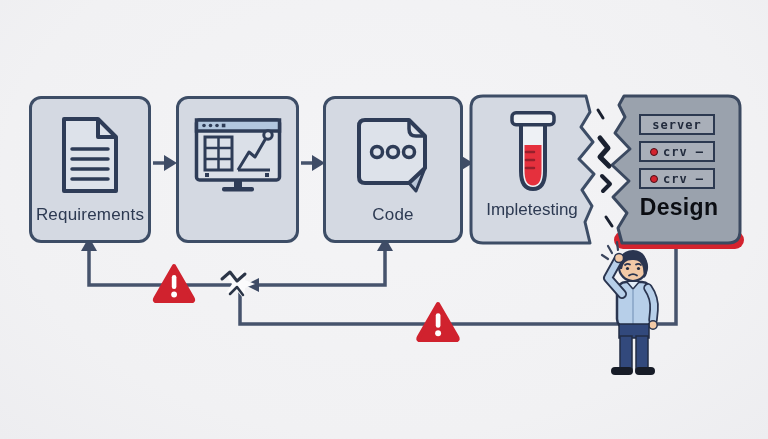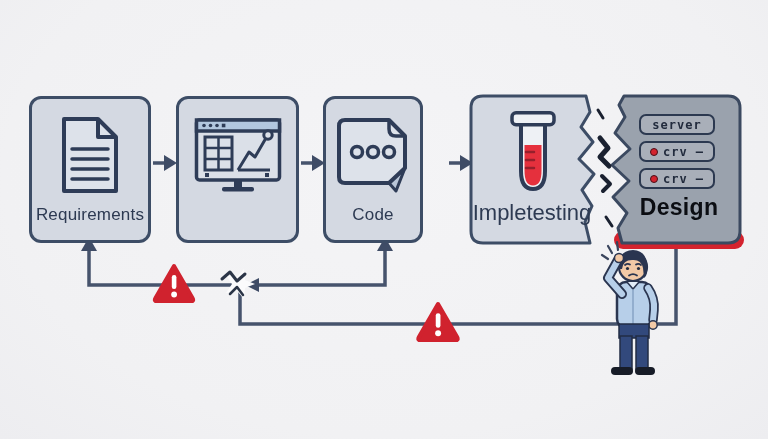--- a/index.html
+++ b/index.html
@@ -18,34 +18,34 @@
   .icon-wrap{position:absolute;left:0;right:0;top:10px;height:92px;
     display:flex;align-items:center;justify-content:center;}
   .stage-label{
     position:absolute;left:0;right:0;bottom:15px;text-align:center;
     font-size:17px;color:#2d3a52;letter-spacing:.2px;
   }
   
   .torn-content{position:absolute;z-index:3;}
   .srv-rows{display:flex;flex-direction:column;gap:6px;}
   .srv-row{
-    height:21px;box-sizing:border-box;border:2.5px solid #2c3950;border-radius:7px;
+    height:21px;box-sizing:border-box;border:2.5px solid #2c3950;border-radius:0;
     display:flex;align-items:center;justify-content:center;gap:5px;
     color:#222b3d;font:700 12px "DejaVu Sans Mono", monospace;letter-spacing:1px;
     background:rgba(238,241,246,0.18);
   }
   .led{width:8px;height:8px;border-radius:50%;background:#d4232e;
     border:1.5px solid #471019;box-sizing:border-box;flex:0 0 auto;}
   .testing-label{
     position:absolute;left:614px;top:194px;width:130px;text-align:center;
     font-weight:700;font-size:23px;color:#0b0d12;z-index:3;letter-spacing:.3px;
   }
   .impletesting-label{
     position:absolute;left:471px;top:200px;width:122px;text-align:center;
-    font-size:22px;color:#2d3a52;z-index:3;
+    font-size:17px;color:#2d3a52;z-index:3;
   }
   .layer1{z-index:1;} .layer2{z-index:2;} .layer3{z-index:3;}
 </style>
 </head>
 <body>
 
 <div id="canvas">
 
   <svg class="abs layer1" style="left:0;top:0" width="768" height="439" viewBox="0 0 768 439">
     <g stroke="#46536c" stroke-width="3.5" fill="none">
@@ -102,21 +102,21 @@
         <polyline points="44,54 55,36 61,41 72,22" fill="none" stroke="#2e3c57" stroke-width="3" stroke-linejoin="round"></polyline>
         <circle cx="74" cy="19" r="4.2" fill="#dbe0e8" stroke="#2e3c57" stroke-width="3"></circle>
         <rect x="11" y="57" width="4" height="4" fill="#2e3c57"></rect>
         <rect x="71" y="57" width="4" height="4" fill="#2e3c57"></rect>
         <rect x="40" y="64" width="8" height="7" fill="#2e3c57"></rect>
         <rect x="28" y="71" width="32" height="4.5" rx="2" fill="#2e3c57"></rect>
       </svg>
     </div>
   </div>
 
-  <div class="stage" style="left:323px;width:100px;">
+  <div class="stage" style="left:323px;width:140px;">
     <div class="icon-wrap">
       <svg width="76" height="78" viewBox="0 0 76 78">
         <polygon points="54,67 70,52 61,75" fill="#b9c6d8" stroke="#2e3c57" stroke-width="3" stroke-linejoin="round"></polygon>
         <path d="M10,4 H54 L70,20 V52 L54,67 H10 Q4,67 4,61 V10 Q4,4 10,4 Z" fill="#dde2ea" stroke="#2e3c57" stroke-width="4" stroke-linejoin="round"></path>
         <path d="M54,5 L54,13 Q54,20 61,20 L69,20" fill="none" stroke="#2e3c57" stroke-width="3.5"></path>
         <g fill="none" stroke="#2e3c57" stroke-width="3.5">
           <circle cx="22" cy="36" r="5.5"></circle>
             <circle cx="38" cy="36" r="5.5"></circle>
             <circle cx="54" cy="36" r="5.5"></circle>
         </g>

